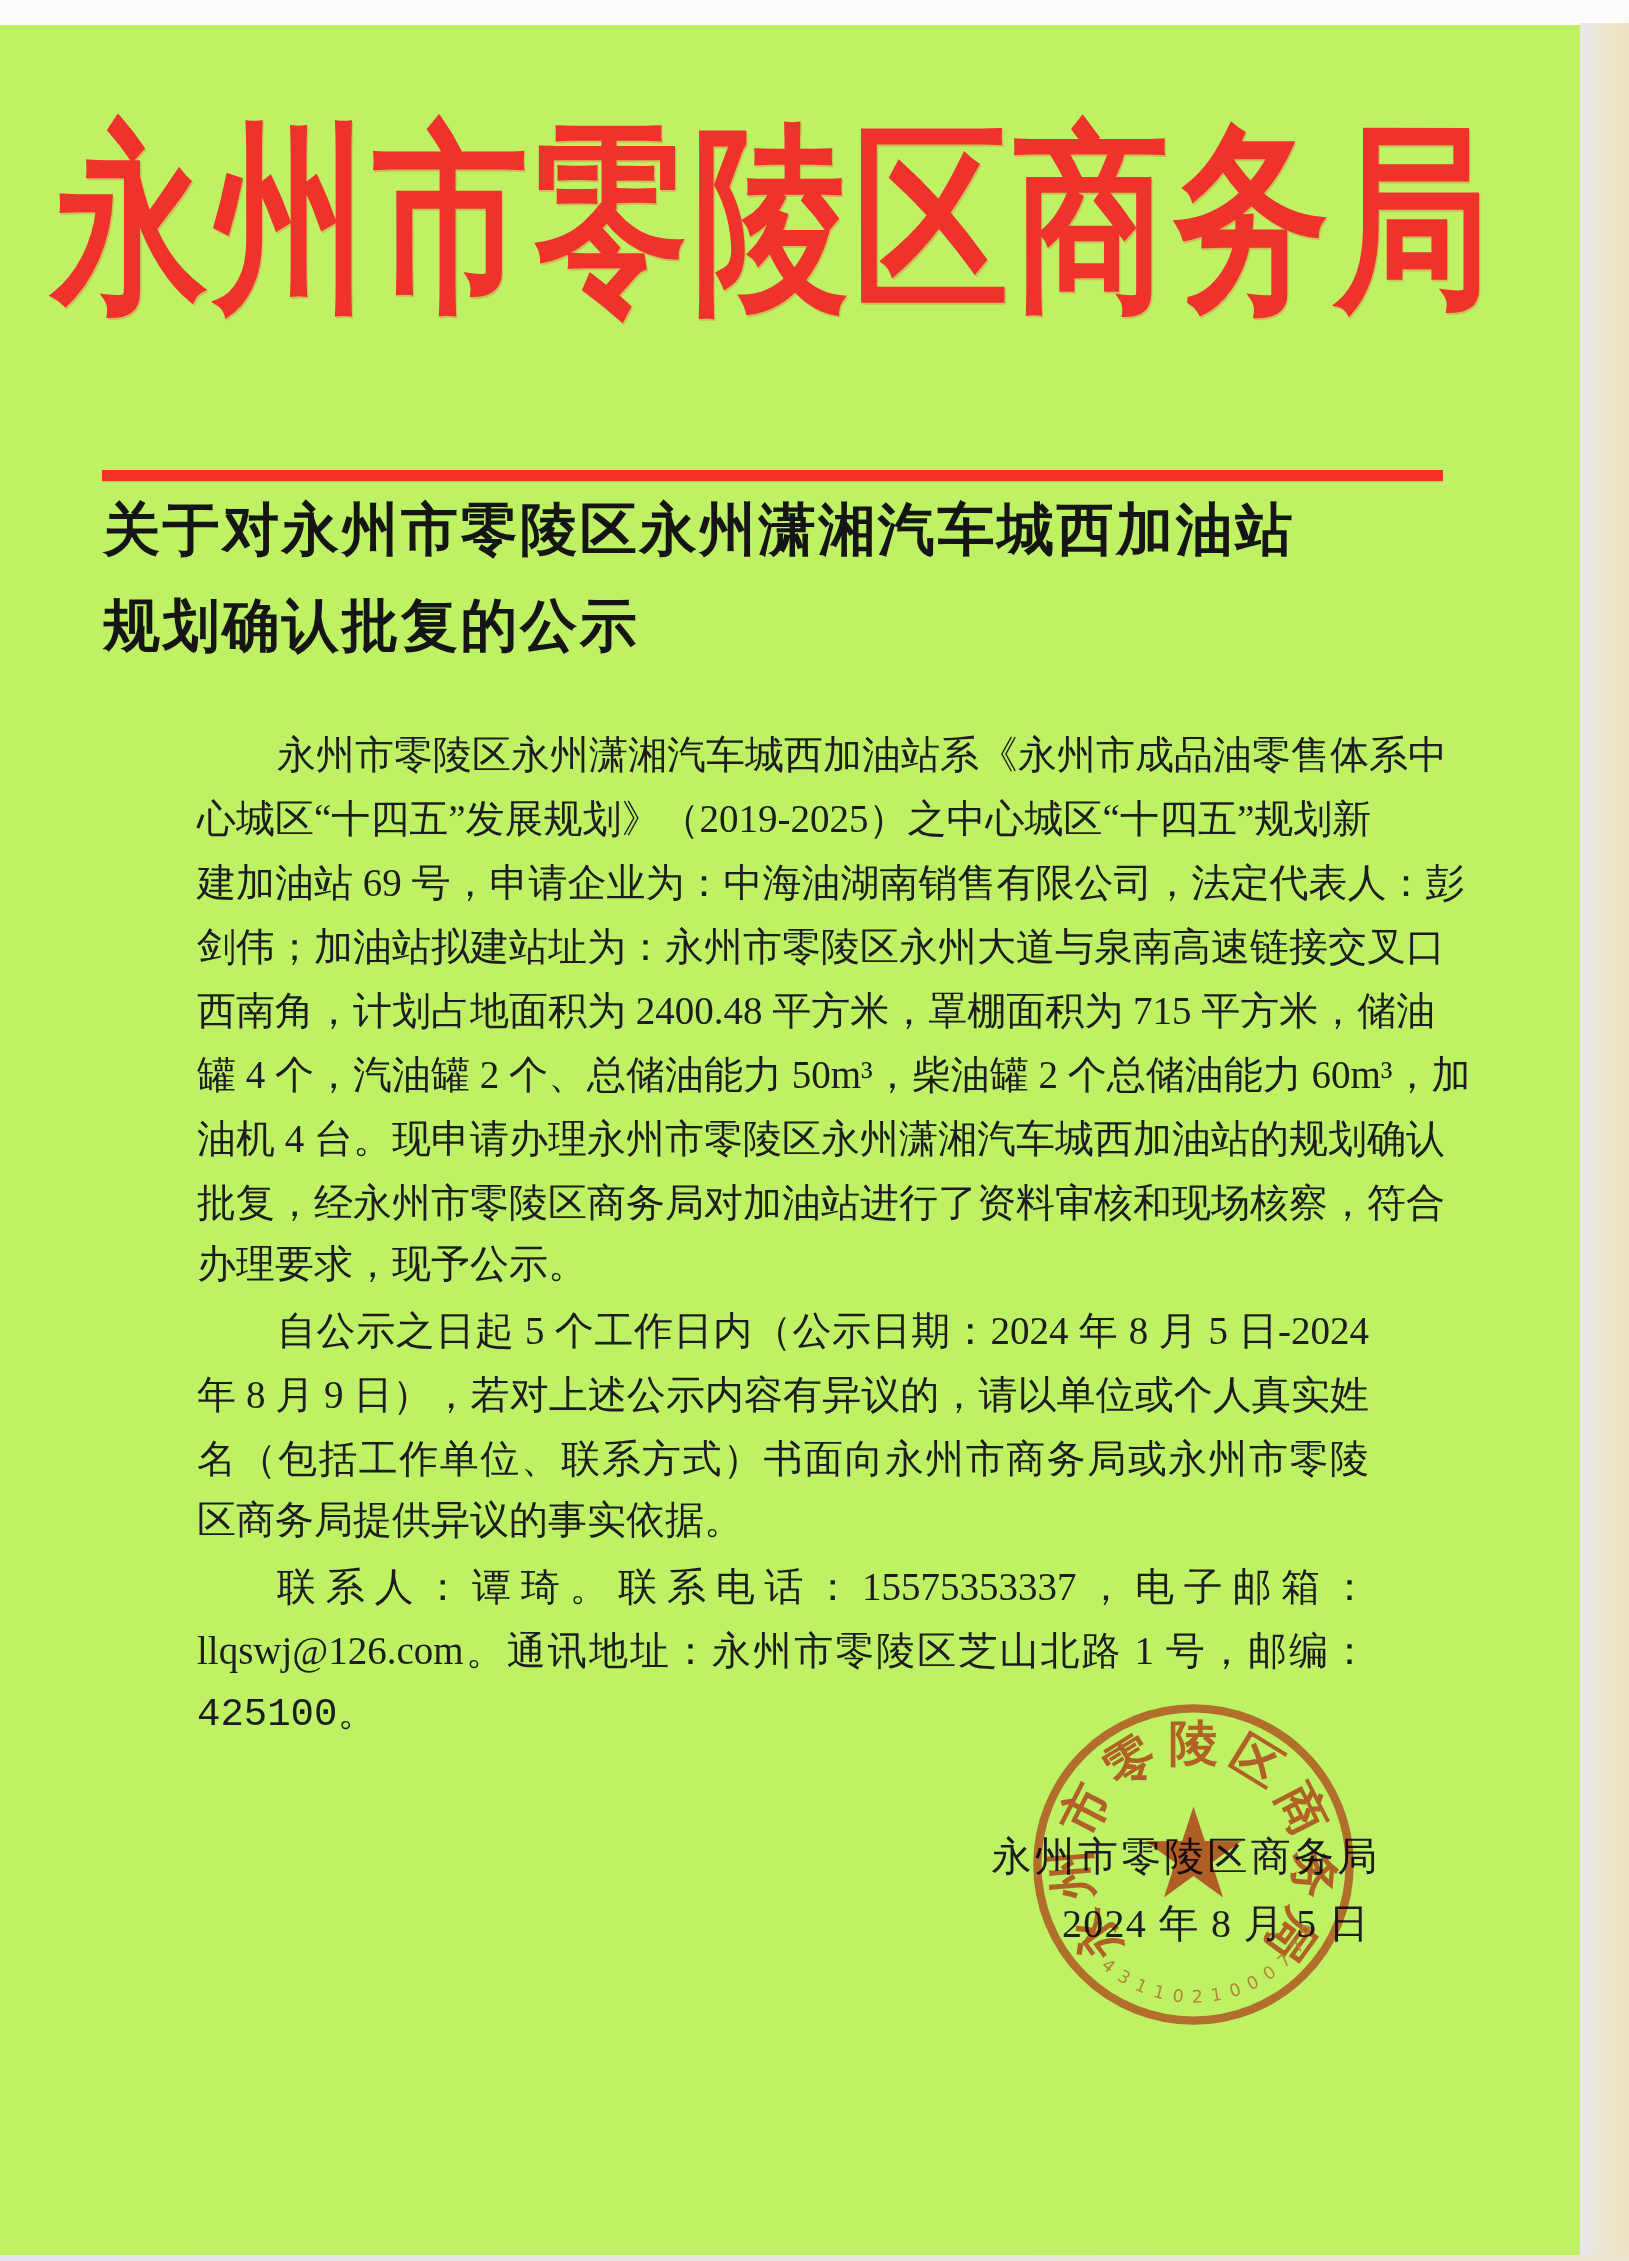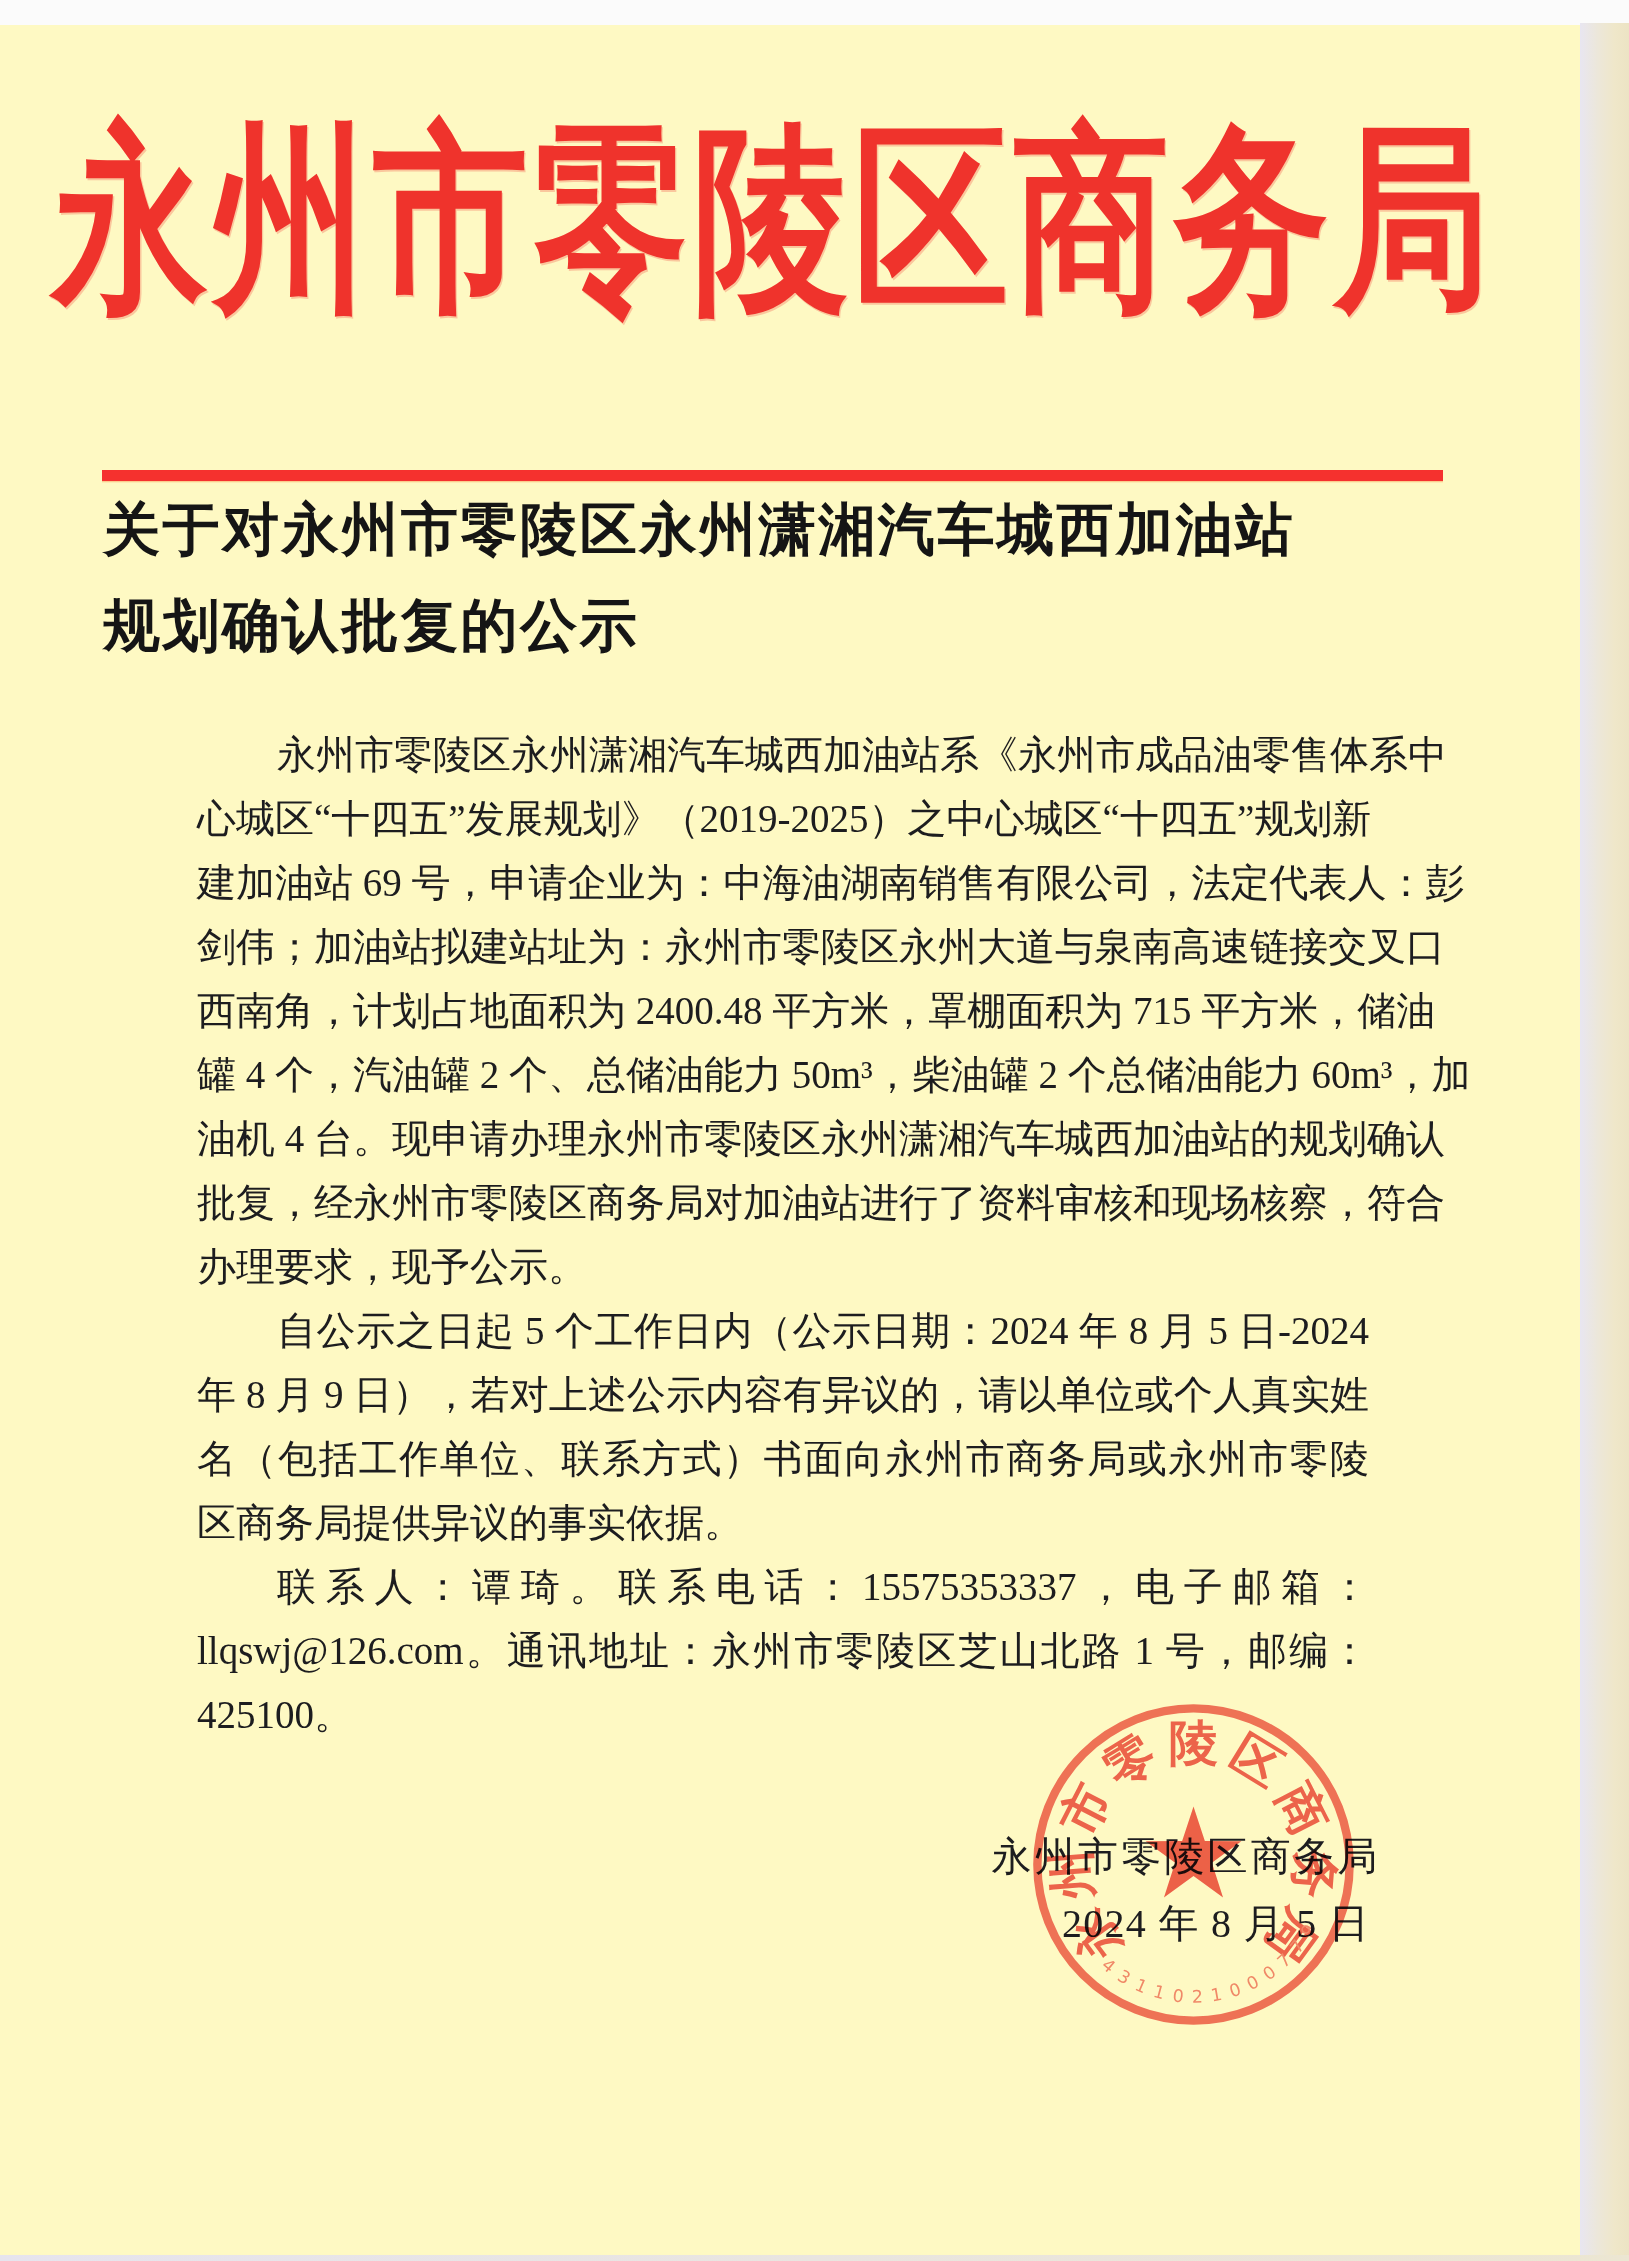--- a/index.html
+++ b/index.html
@@ -5,21 +5,21 @@
   html, body { margin: 0; padding: 0; }
   body {
     width: 1630px; height: 2261px;
     position: relative;
     background: #ffffff;
     font-family: "Liberation Serif", "DejaVu Serif", serif;
     overflow: hidden;
   }
   .page {
     position: absolute; inset: 0;
-    background: #fef9c3;
+    background: #bef264;
   }
   
   .top-strip {
     position: absolute; left: 0; top: 0; width: 100%; height: 24.5px;
     background: #fbfbfb;
   }
   .right-band {
     position: absolute; top: 23px; right: 0; bottom: 0; width: 50px;
     background: linear-gradient(to right, #e8e6f1 0%, #ece7da 35%, #efe7c9 70%, #ece3c4 100%);
   }
@@ -53,21 +53,21 @@
   }
 
   .doc-body {
     position: absolute; left: 168px; top: 723px; width: 1201px;
     color: #1d1d1f; font-size: 39px;
   }
   .bl {
     height: 64px; line-height: 64px; white-space: nowrap;
     text-align: justify; text-align-last: justify; margin-left: 29px;
   }
-  .bl.end { text-align-last: left; }
+  .bl.end { text-align-last: left; font-family: Liberation Mono, monospace; }
   .bl.indent { text-indent: 80px; }
 
   .signature {
     position: absolute; left: 954px; top: 1823px; width: 464px;
     color: #1d1d1f; font-size: 40px; text-align: center;
   }
   .signature .agency-line { line-height: 67px; letter-spacing: 3.2px; white-space: nowrap; }
   .signature .date-line   { line-height: 67px; letter-spacing: 1.3px; white-space: nowrap; position: relative; left: 30px; }
 
   

